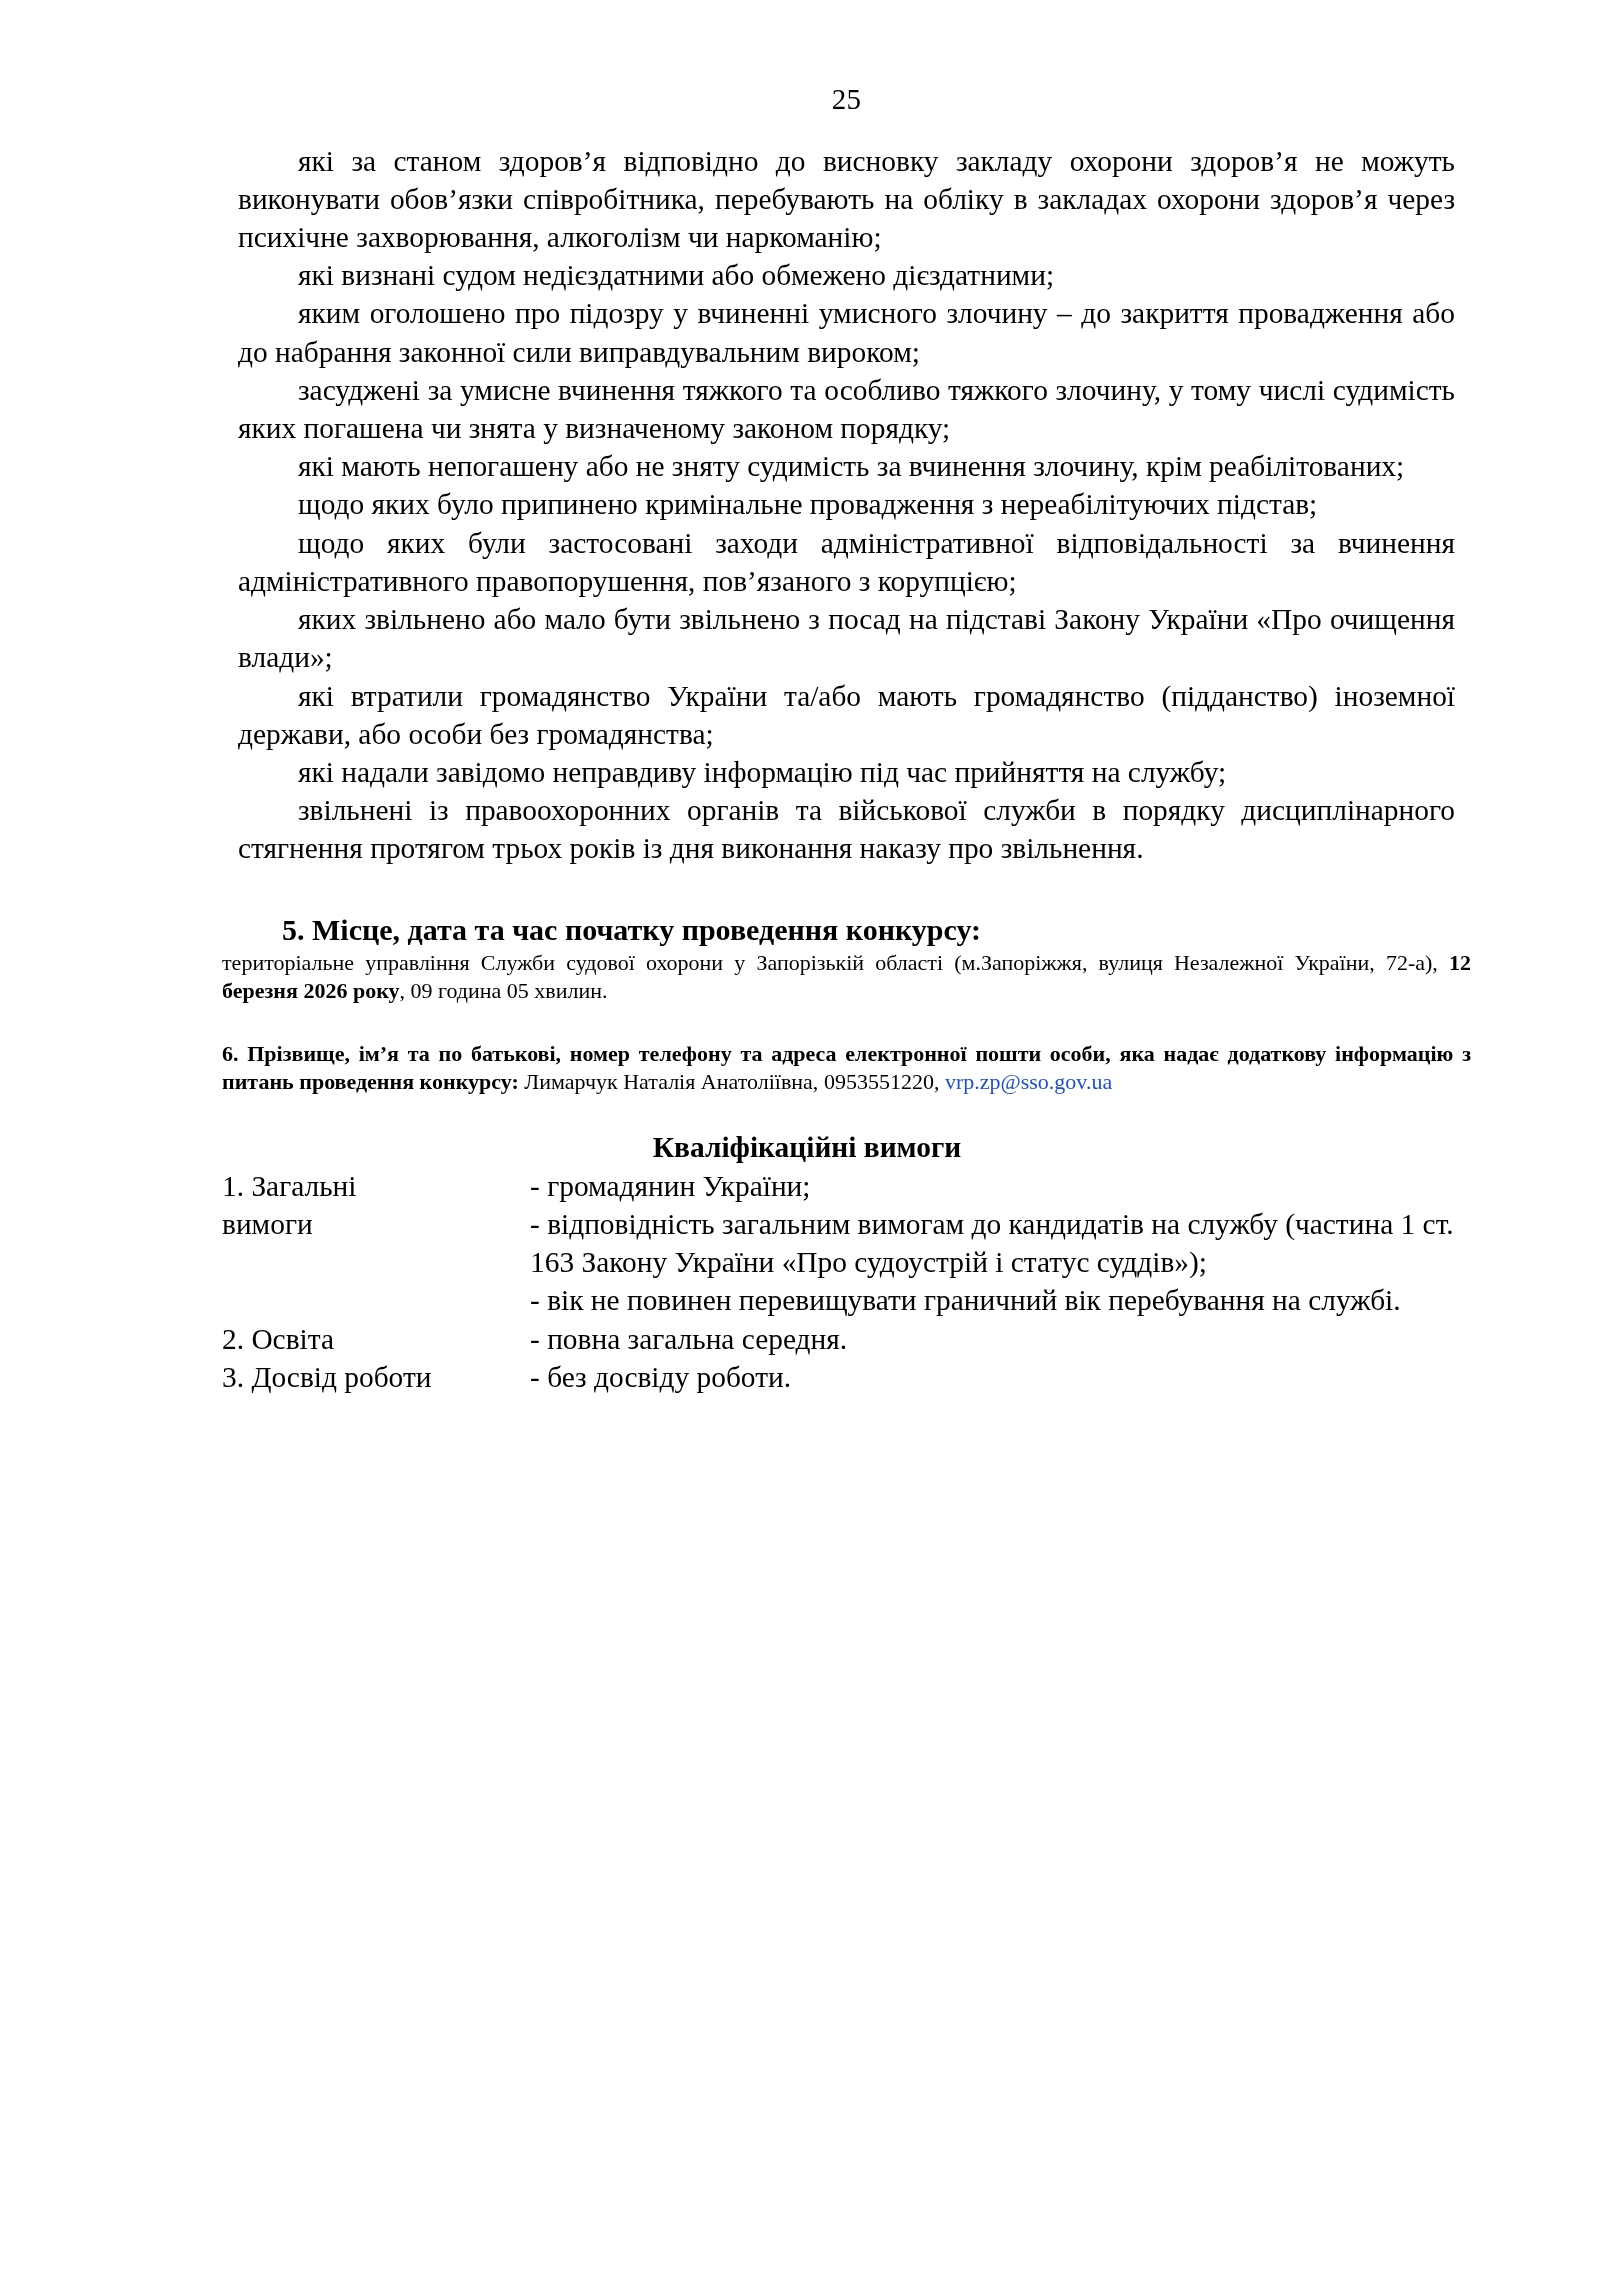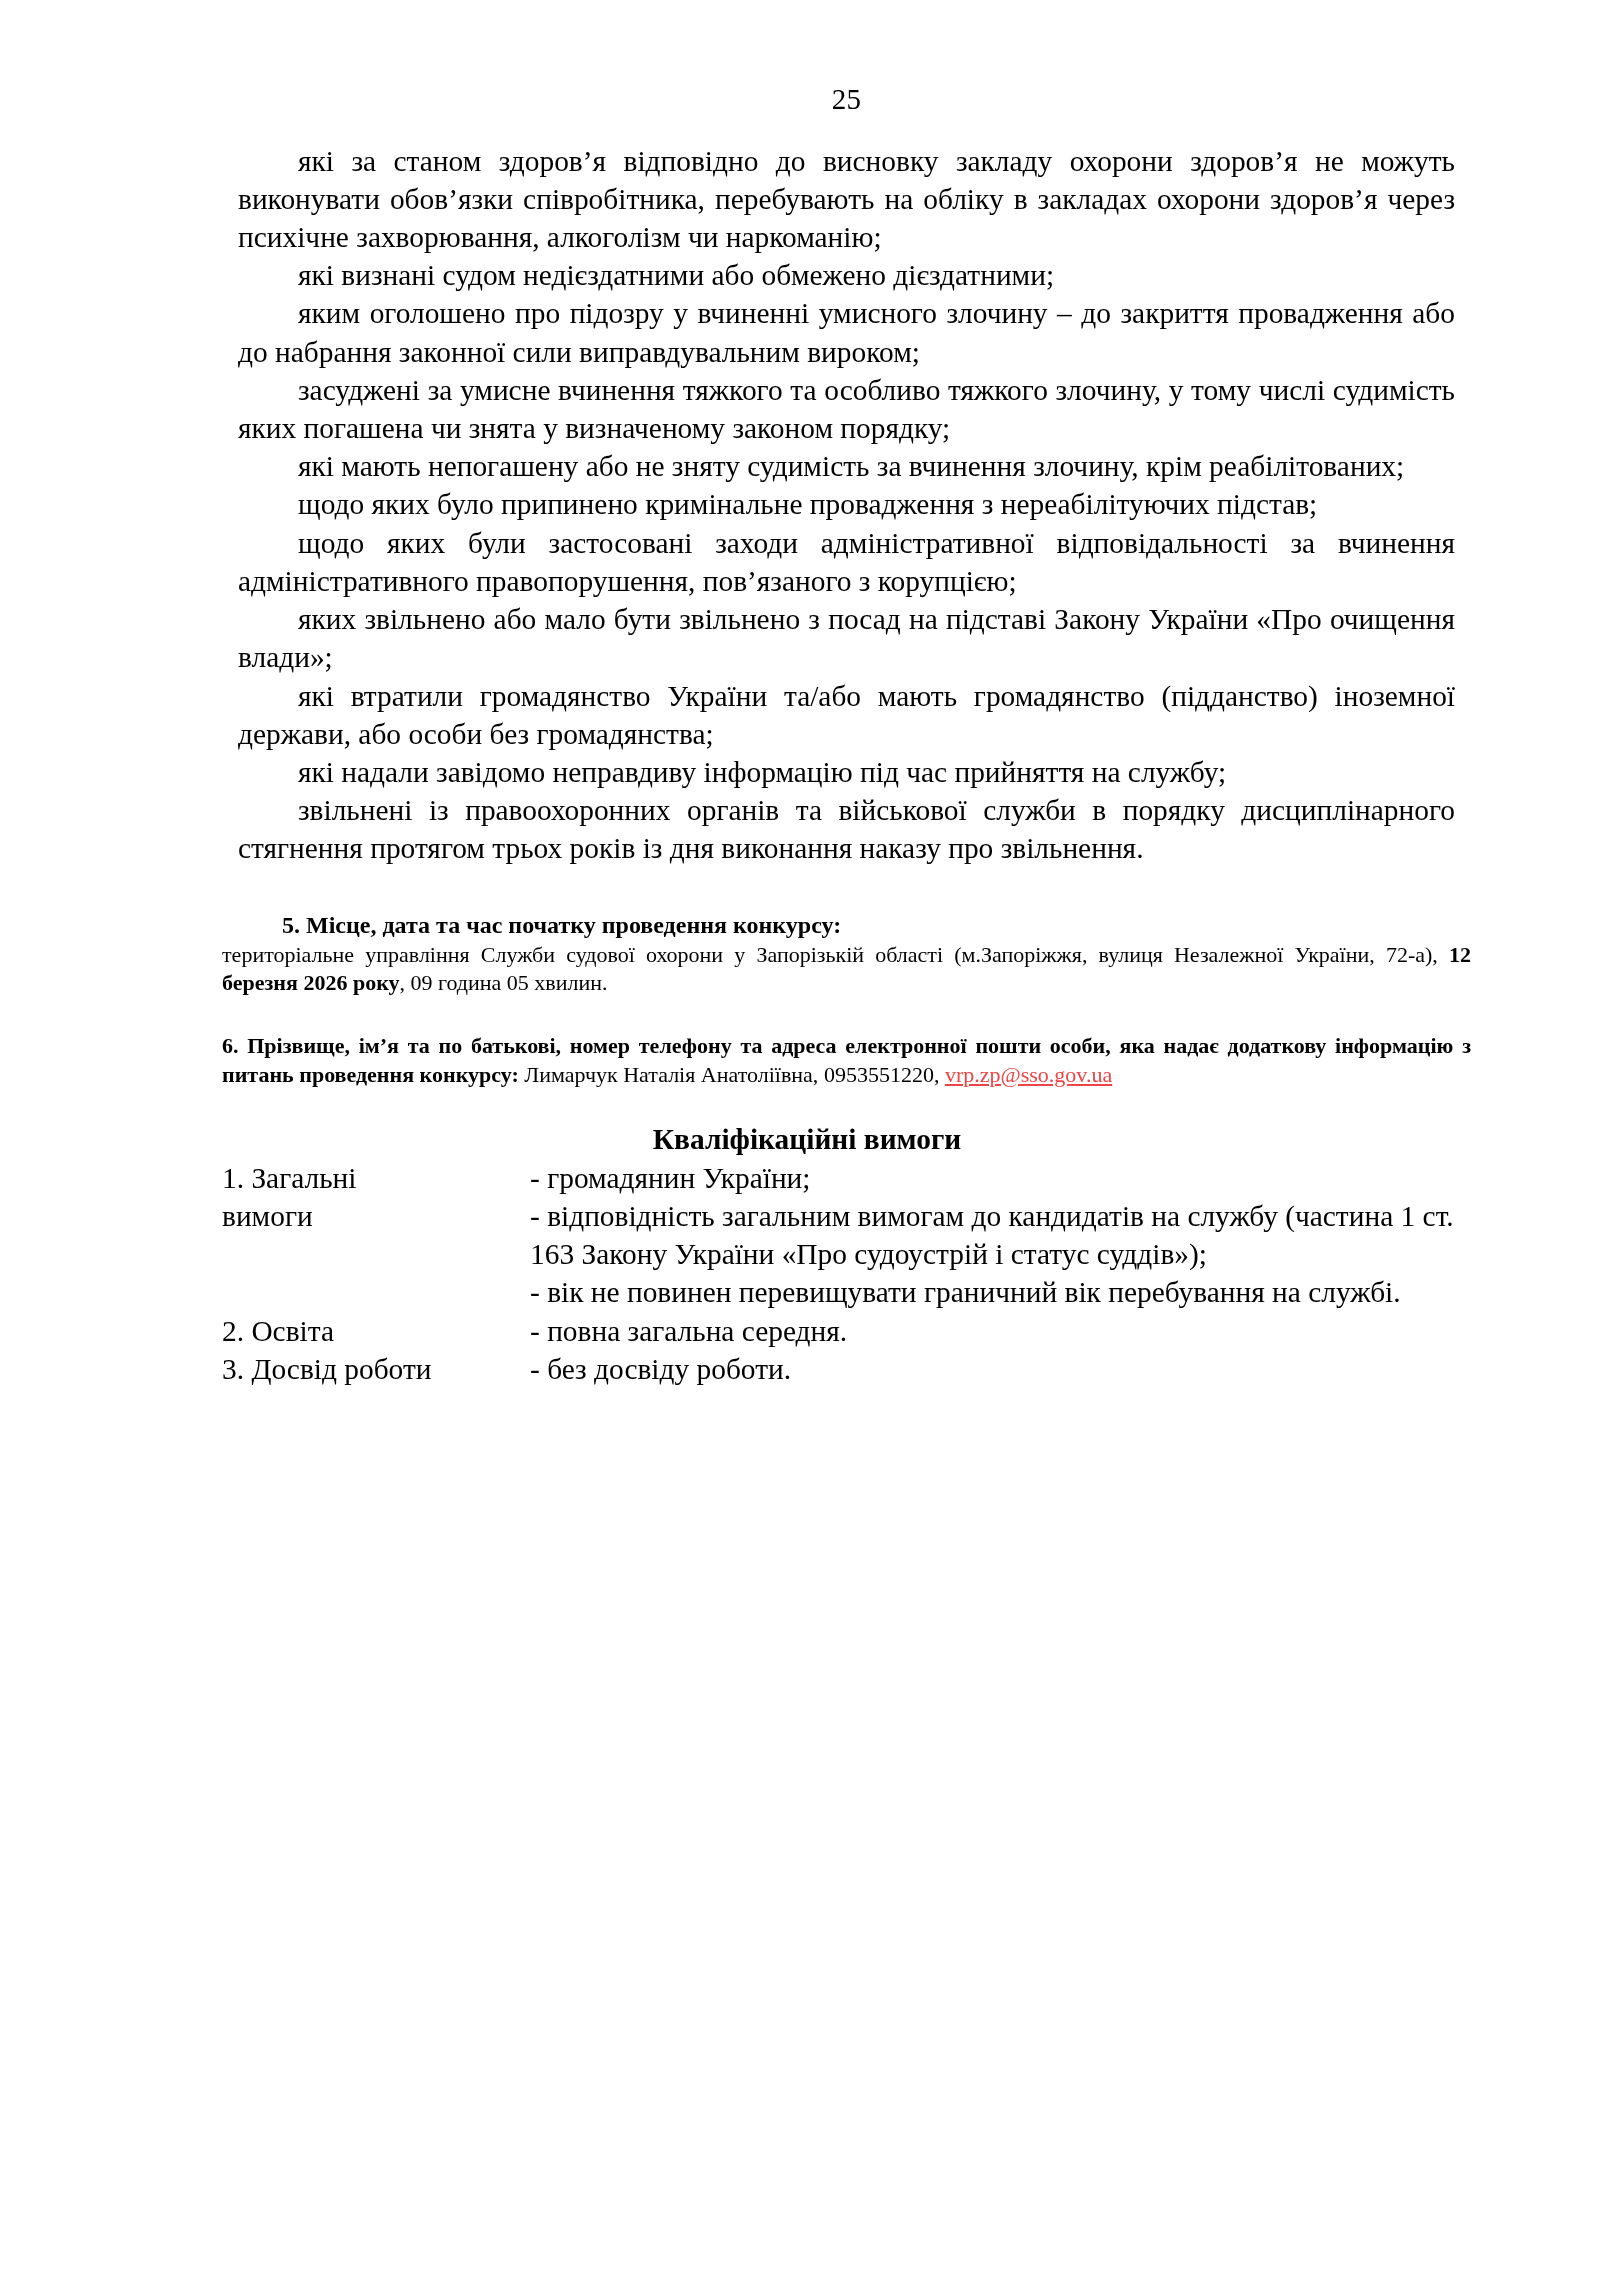--- a/index.html
+++ b/index.html
@@ -32,39 +32,38 @@
     line-height: 1.30;
     text-align: justify;
     text-justify: inter-word;
     margin: 16px;
   }
   .para {
     text-indent: 60px;
     margin: 0;
   }
   .section-head {
-    font-size: 24px;
+    font-size: 30px;
     line-height: 1.30;
     font-weight: bold;
     text-indent: 60px;
     text-align: justify;
     margin: 0;
   }
   .spacer-lg { height: 34px; }
   .spacer-md { height: 26px; }
   .place-block {
     font-size: 22px;
     line-height: 1.30;
     text-align: justify;
     margin: 0;
   }
   .bold { font-weight: bold; }
   .link {
-    color: #ef4444;
-    text-decoration: underline;
+    color: #1d4ed8;
   }
   .quals-title {
     text-align: center;
     font-size: 29.4px;
     font-weight: bold;
     margin: 0 0 2.6px 0;
     padding-right: 79px;
   }
   table.quals {
     width: 100%;

